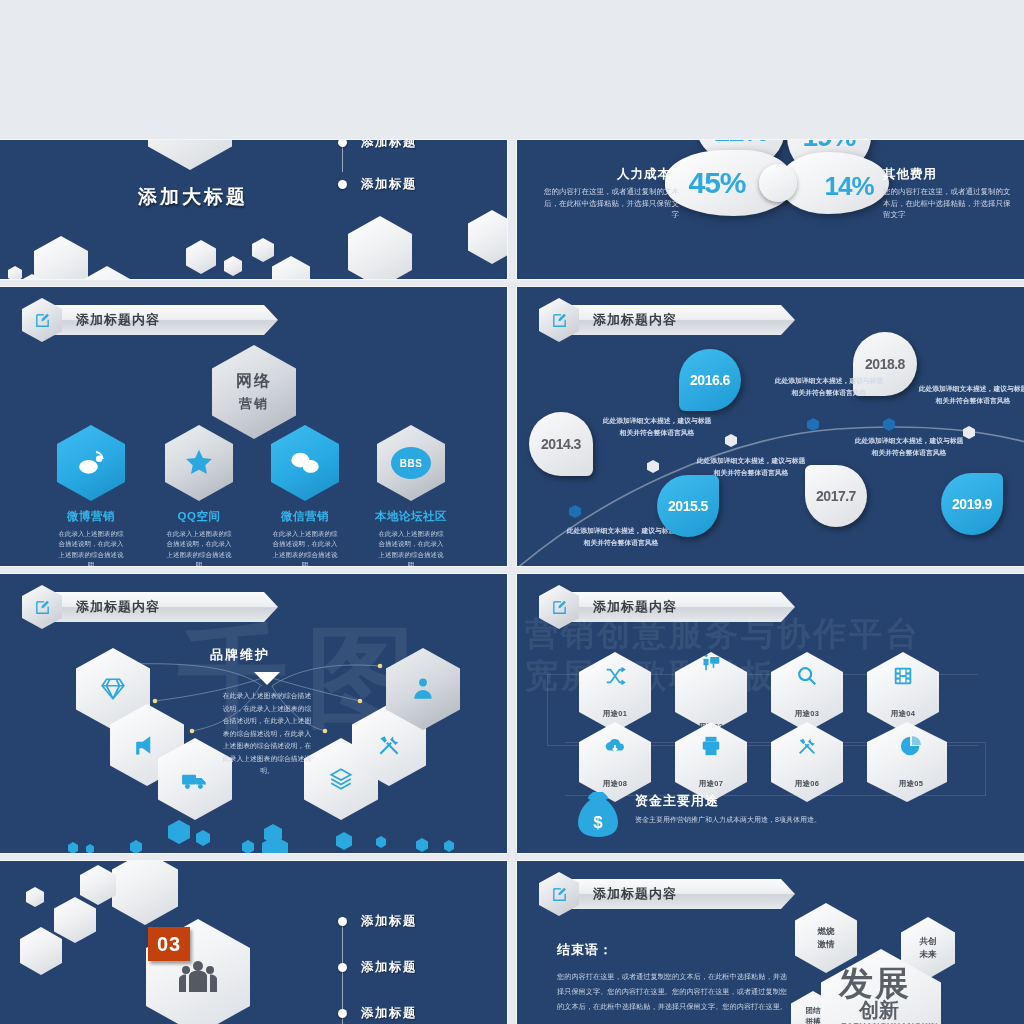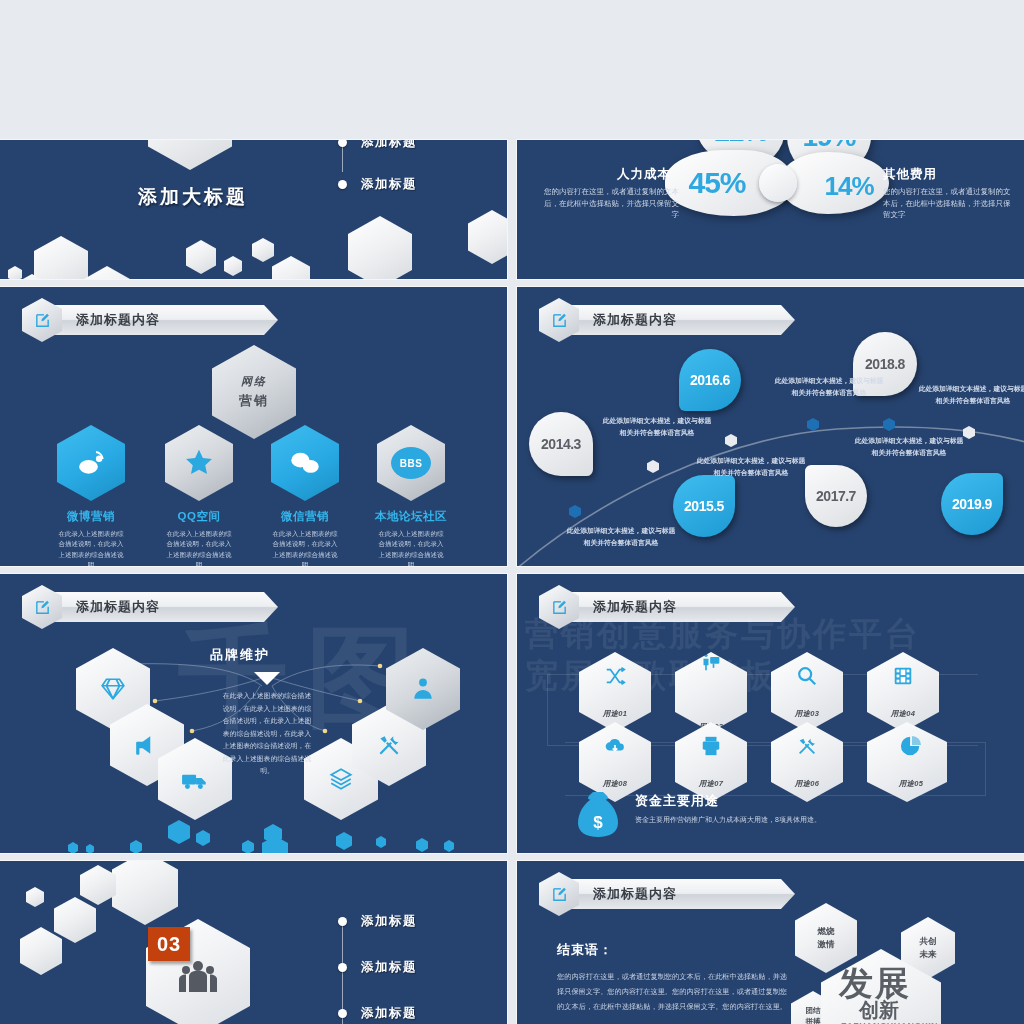--- a/index.html
+++ b/index.html
@@ -75,21 +75,21 @@
 
   
   .bm-hex{position:absolute;width:74px;height:82px;}
   .bm-title{position:absolute;font-size:13px;font-weight:bold;color:#ffffff;letter-spacing:2px;}
   .bm-body{position:absolute;width:94px;font-size:6.8px;line-height:1.85;color:#cfd8e6;text-align:center;}
   .tri{position:absolute;width:0;height:0;border-left:13px solid transparent;border-right:13px solid transparent;border-top:13px solid #fff;}
   .wm{position:absolute;font-weight:bold;color:rgba(255,255,255,.07);pointer-events:none;}
 
   
   .fh{position:absolute;width:72px;height:80px;}
-  .fh .lab{font-size:7.5px;color:#4a4f57;font-weight:bold;margin-top:22px;letter-spacing:.3px;font-style:italic;}
+  .fh .lab{font-size:7.5px;color:#4a4f57;font-weight:bold;margin-top:22px;letter-spacing:.3px;}
   .frame{position:absolute;border:1px solid rgba(255,255,255,.12);}
   .money-title{position:absolute;font-size:13px;font-weight:bold;color:#fff;letter-spacing:1px;}
   .money-body{position:absolute;width:210px;font-size:7px;line-height:1.7;color:#cfd8e6;}
 
   
   .cc-h{position:absolute;font-size:13px;font-weight:bold;color:#fff;letter-spacing:1px;}
   .cc-p{position:absolute;width:235px;font-size:7.2px;line-height:2.1;color:#c9d3e3;}
   .cx{position:absolute;display:flex;flex-direction:column;align-items:center;justify-content:center;
       clip-path:polygon(50% 0,100% 25%,100% 75%,50% 100%,0 75%,0 25%);
       background:linear-gradient(150deg,#ffffff 0%,#f1f2f4 45%,#d5d9de 100%);
@@ -162,21 +162,21 @@
               <path d="M4 4v16h16V11"></path>
               <path d="M13.5 12.5 21 5l-2.5-2.5L11 10l-.5 3z" fill="#2fa8e0" stroke="none"></path>
         </svg>
       </div>
       <div class="hdr-bar">
         <span>添加标题内容</span>
       </div>
     </div>
 
     <div class="hex hex-g hex-sh" style="position:absolute;left:212px;top:58px;width:84px;height:94px;">
-      <div style="font-size:11px;font-weight:bold;color:#4d525a;letter-spacing:2px;font-style:italic;">网络</div>
+      <div style="font-size:16px;font-weight:bold;color:#4d525a;letter-spacing:2px;">网络</div>
       <div style="font-size:13px;font-weight:bold;color:#4d525a;letter-spacing:2px;margin-top:3px;">营销</div>
     </div>
 
     <div class="soc" style="left:52px;top:138px;">
       <div class="hex hex-b hex-sh hx">
         <svg width="30" height="30" viewBox="0 0 24 24" fill="#fff">
               <ellipse cx="10" cy="15" rx="7.5" ry="5.5"></ellipse>
               <circle cx="18.5" cy="8.5" r="2.6"></circle>
               <path d="M16 3.2a6.2 6.2 0 0 1 5.4 5.6" stroke="#fff" stroke-width="1.5" fill="none"></path>
             </svg>
@@ -240,21 +240,21 @@
     <div class="node w" style="left:208px;top:147px;"></div>
     <div class="node b" style="left:290px;top:131px;"></div>
     <div class="node b" style="left:366px;top:131px;"></div>
     <div class="node w" style="left:446px;top:139px;"></div>
 
     <div class="pin w" style="left:12px;top:125px;width:64px;height:64px;border-radius:50% 50% 10% 50%;">
       <span>2014.3</span>
     </div>
     <div class="tl-txt" style="left:48px;top:238px;">此处添加详细文本描述，建议与标题相关并符合整体语言风格</div>
 
-    <div class="pin c" style="left:156px;top:188px;width:62px;height:62px;border-radius:50% 10% 50% 50%;align-items:center;">
+    <div class="pin c" style="left:140px;top:188px;width:62px;height:62px;border-radius:50% 10% 50% 50%;align-items:center;">
       <span>2015.5</span>
     </div>
     <div class="tl-txt" style="left:178px;top:168px;">此处添加详细文本描述，建议与标题相关并符合整体语言风格</div>
 
     <div class="pin c" style="left:162px;top:62px;width:62px;height:62px;border-radius:50% 50% 50% 10%;">
       <span>2016.6</span>
     </div>
     <div class="tl-txt" style="left:84px;top:128px;">此处添加详细文本描述，建议与标题相关并符合整体语言风格</div>
 
     <div class="pin w" style="left:288px;top:178px;width:62px;height:62px;border-radius:10% 50% 50% 50%;">

